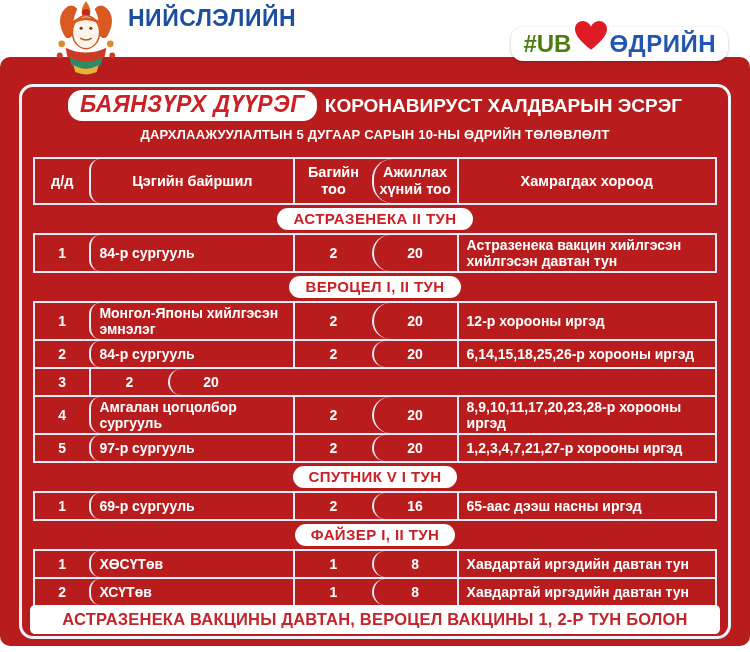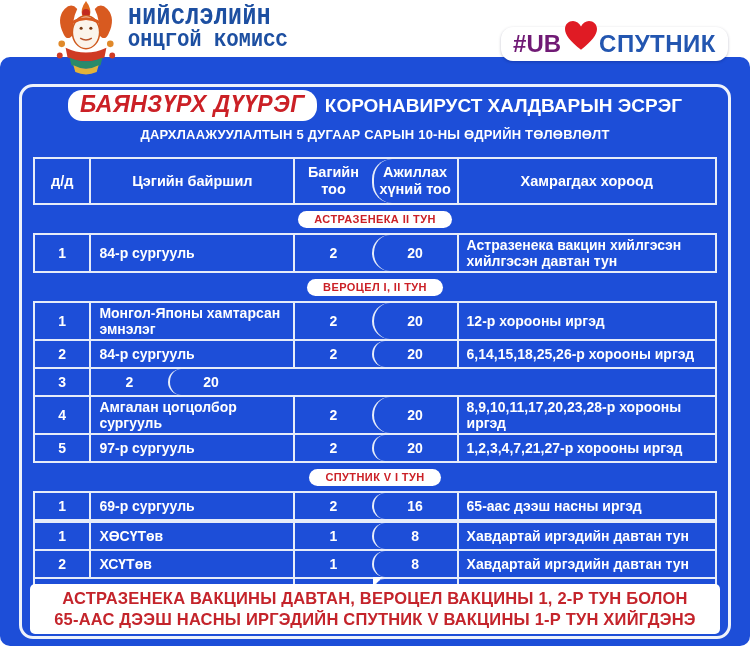--- a/index.html
+++ b/index.html
@@ -2,58 +2,58 @@
 <html><head>
 <meta charset="utf-8">
 <style>
   html,body{margin:0;padding:0;}
   body{font-family:"Liberation Sans","DejaVu Sans",sans-serif;}
   .screen{position:relative;width:750px;height:652px;background:#ffffff;overflow:hidden;}
 
   
   .topbar{position:absolute;left:0;top:0;width:750px;height:57px;background:#ffffff;}
   .emblem{position:absolute;left:52px;top:1px;width:68px;height:74px;z-index:5;}
-  .org-title{position:absolute;left:128px;top:6px;line-height:1.05;color:#1d4fa1;font-weight:bold;z-index:5;font-family:Liberation Mono, monospace;}
+  .org-title{position:absolute;left:128px;top:6px;line-height:1.05;color:#1d4fa1;font-weight:bold;z-index:5;}
   .org-line1{font-size:23px;letter-spacing:.5px;}
   .org-line2{font-size:20px;letter-spacing:.3px;}
 
   .badge{position:absolute;right:22px;top:27px;z-index:6;background:#ffffff;border-radius:12px;
          padding:3px 12px 3px 12px;display:flex;align-items:center;box-shadow:0 1px 3px rgba(0,0,50,.25);}
-  .badge .tag{color:#701a75;font-weight:bold;font-size:24px;}
+  .badge .tag{color:#4d7c0f;font-weight:bold;font-size:24px;}
   .badge .heart{width:36px;height:32px;margin:-12px 0 0 2px;position:relative;top:-2px;}
   .badge .together{color:#2356b0;font-weight:bold;font-size:24px;letter-spacing:.5px;}
 
   
-  .panel{position:absolute;left:0;top:57px;width:750px;height:589px;background:#1d4ed8;border-radius:10px;}
+  .panel{position:absolute;left:0;top:57px;width:750px;height:589px;background:#b91c1c;border-radius:10px;}
   .inset{position:absolute;left:19px;right:19px;top:27px;bottom:7px;border:3px solid #eef2fb;border-radius:14px;pointer-events:none;}
 
   
   .title{position:absolute;left:40px;right:40px;top:33px;text-align:center;color:#ffffff;font-weight:bold;}
   .title-line1{font-size:19px;display:flex;align-items:center;justify-content:center;gap:8px;}
   .district-pill{background:#ffffff;color:#cb2026;border-radius:14px;padding:1px 12px 3px 12px;
                  font-size:23px;font-style:italic;font-weight:bold;letter-spacing:.5px;white-space:nowrap;}
   .title-line2{font-size:13px;margin-top:6px;letter-spacing:.2px;}
 
   
   :root{--line:#e6ecf9;}
   .table-area{position:absolute;left:33px;top:100px;width:684px;color:#fff;font-weight:bold;}
   .tblock{border:2px solid var(--line);}
   .trow{display:flex;align-items:stretch;}
   .trow + .trow{border-top:2px solid var(--line);}
   .cell{box-sizing:border-box;display:flex;align-items:center;padding:2px 8px;font-size:14px;min-height:26px;}
   .cell + .cell{border-left:2px solid var(--line);}
   .c1{width:8%;justify-content:center;text-align:center;}
-  .c2{width:30%;justify-content:flex-start;text-align:left;}
+  .c2{width:30%;justify-content:flex-start;text-align:left;border-radius:11px;}
   .c3{width:11.5%;justify-content:center;text-align:center;}
   .c4{width:12.5%;justify-content:center;text-align:center;border-radius:20px;}
   .c5{width:38%;justify-content:flex-start;text-align:left;}
   .c12{width:38%;justify-content:center;text-align:center;}
   .thead .cell{justify-content:center;text-align:center;font-size:14.5px;padding:3px 4px;min-height:44px;line-height:1.15;}
   .section-row{display:flex;justify-content:center;align-items:center;height:26px;margin:1px 0;}
-  .pill{background:#ffffff;color:#cb2026;font-weight:bold;font-size:11px;border-radius:13px;
+  .pill{background:#ffffff;color:#cb2026;font-weight:bold;font-size:15px;border-radius:13px;
         padding:2px 16px 3px 16px;letter-spacing:.4px;white-space:nowrap;}
   .total .cell{min-height:25px;}
   .cursor-artifact{position:absolute;left:-1px;top:-2px;width:0;height:0;
         border-top:9px solid #ffffff;border-right:10px solid transparent;}
   .rel{position:relative;}
 
   
   .footer-note{position:absolute;left:30px;right:30px;bottom:12px;background:#ffffff;border-radius:5px;
                text-align:center;color:#c4242b;font-weight:bold;font-size:16.5px;line-height:1.28;
                padding:4px 6px;letter-spacing:.2px;}
@@ -80,28 +80,27 @@
         <path d="M18 58 Q35 66 52 58 L50 66 Q35 73 20 66Z" fill="#2a8a6a"></path>
         <path d="M22 66 Q35 73 48 66 L46 73 Q35 78 24 73Z" fill="#e3b33a"></path>
         <circle cx="10" cy="44" r="3.4" fill="#e0892a"></circle>
         <circle cx="60" cy="44" r="3.4" fill="#e0892a"></circle>
         <circle cx="8" cy="56" r="3" fill="#cf3a24"></circle>
         <circle cx="62" cy="56" r="3" fill="#cf3a24"></circle>
       </svg>
     </div>
     <div class="org-title">
       <div class="org-line1">НИЙСЛЭЛИЙН</div>
-      <div class="org-line2">ОНЦГОЙ КОМИСС</div>
     </div>
     <div class="badge">
       <span class="tag">#UB</span>
       <svg class="heart" viewBox="0 0 32 30" aria-hidden="true">
         <path d="M16 28 C6 20 1 14 1 8.5 C1 4 4.5 1 8.5 1 C11.5 1 14.5 3 16 6 C17.5 3 20.5 1 23.5 1 C27.5 1 31 4 31 8.5 C31 14 26 20 16 28Z" fill="#e01b24"></path>
       </svg>
-      <span class="together">СПУТНИК</span>
+      <span class="together">ӨДРИЙН</span>
     </div>
   </div>
 
   <div class="panel">
     <div class="inset"></div>
 
     <div class="title">
       <div class="title-line1">
         <span class="district-pill">БАЯНЗҮРХ ДҮҮРЭГ</span>
         <span>КОРОНАВИРУСТ ХАЛДВАРЫН ЭСРЭГ</span>
@@ -130,21 +129,21 @@
             <div class="cell c4">20</div>
             <div class="cell c5">Астразенека вакцин хийлгэсэн хийлгэсэн давтан тун</div>
           </div>
         </div>
         <div class="section-row">
           <span class="pill">ВЕРОЦЕЛ I, II ТУН</span>
         </div>
         <div class="tblock">
           <div class="trow">
             <div class="cell c1">1</div>
-            <div class="cell c2">Монгол-Японы хамтарсан эмнэлэг</div>
+            <div class="cell c2">Монгол-Японы хийлгэсэн эмнэлэг</div>
             <div class="cell c3">2</div>
             <div class="cell c4">20</div>
             <div class="cell c5">12-р хорооны иргэд</div>
           </div>
           <div class="trow">
             <div class="cell c1">2</div>
             <div class="cell c2">84-р сургууль</div>
             <div class="cell c3">2</div>
             <div class="cell c4">20</div>
             <div class="cell c5">6,14,15,18,25,26-р хорооны иргэд</div>
@@ -173,20 +172,23 @@
           <span class="pill">СПУТНИК V I ТУН</span>
         </div>
         <div class="tblock">
           <div class="trow">
             <div class="cell c1">1</div>
             <div class="cell c2">69-р сургууль</div>
             <div class="cell c3">2</div>
             <div class="cell c4">16</div>
             <div class="cell c5">65-аас дээш насны иргэд</div>
           </div>
+        </div>
+        <div class="section-row">
+          <span class="pill">ФАЙЗЕР I, II ТУН</span>
         </div>
         <div class="tblock">
           <div class="trow">
             <div class="cell c1">1</div>
             <div class="cell c2">ХӨСҮТөв</div>
             <div class="cell c3">1</div>
             <div class="cell c4">8</div>
             <div class="cell c5">Хавдартай иргэдийн давтан тун</div>
           </div>
           <div class="trow">
@@ -200,17 +202,16 @@
             <div class="cell c12">Нийт</div>
             <div class="cell c3">16</div>
             <div class="cell c4 rel">136<span class="cursor-artifact"></span></div>
             <div class="cell c5"></div>
           </div>
         </div>
       </div>
 
     <div class="footer-note">
       <div>АСТРАЗЕНЕКА ВАКЦИНЫ ДАВТАН, ВЕРОЦЕЛ ВАКЦИНЫ 1, 2-Р ТУН БОЛОН</div>
-      <div>65-ААС ДЭЭШ НАСНЫ ИРГЭДИЙН СПУТНИК V ВАКЦИНЫ 1-Р ТУН ХИЙГДЭНЭ</div>
     </div>
   </div>
 
 </div>
 
 </body></html>

